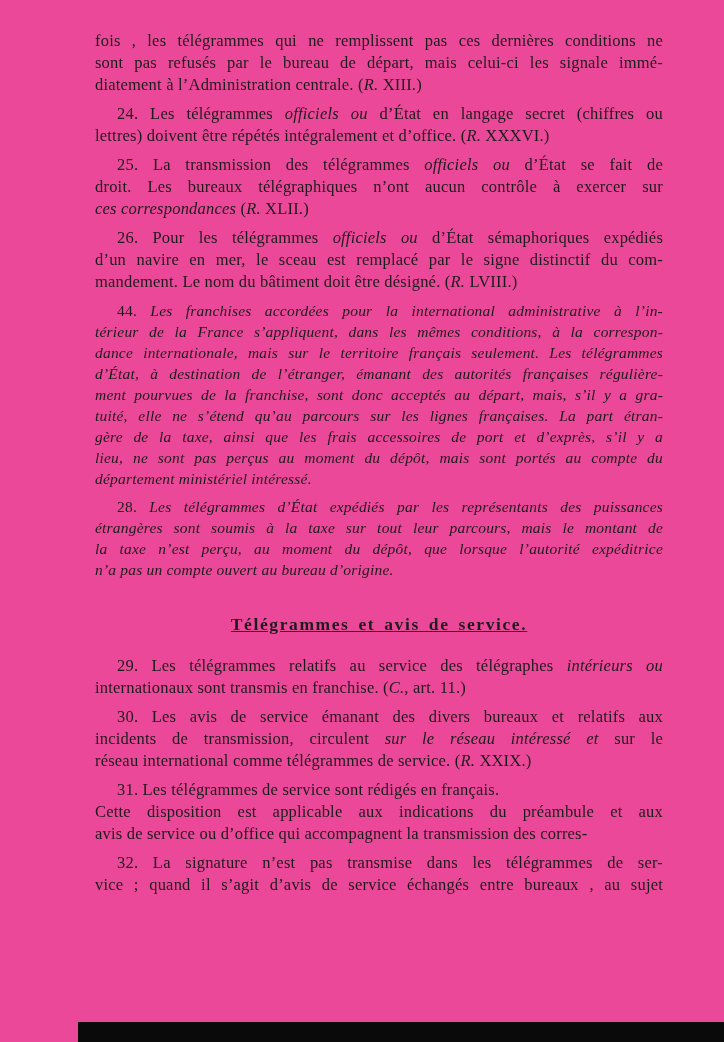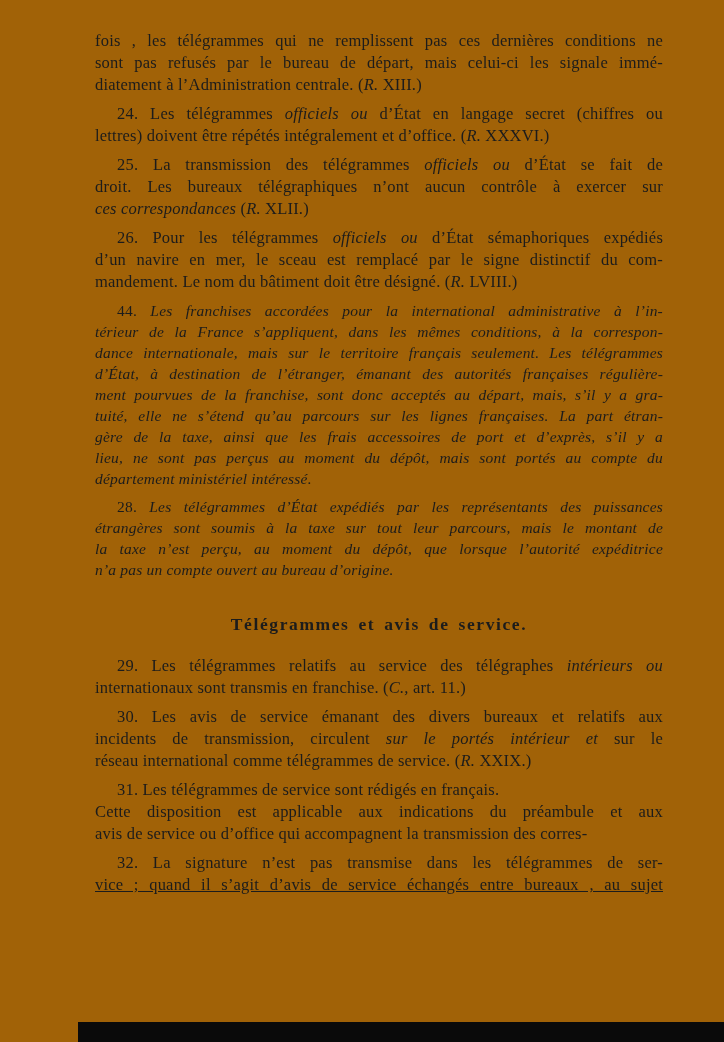--- a/index.html
+++ b/index.html
@@ -30,43 +30,44 @@
   .para.italic {
     font-size: 15.5px;
     line-height: 21px;
   }
   .line {
     text-align: justify;
     text-align-last: justify;
     -moz-text-align-last: justify;
   }
   .para .line:last-child { text-align-last: left; -moz-text-align-last: left; }
-  .para.justify-all .line:last-child { text-align-last: justify; text-decoration: underline; -moz-text-align-last: justify; }
+  .para.justify-all .line:last-child { text-align-last: justify; -moz-text-align-last: justify; }
   .line.indent { text-indent: 22px; }
   .run.i { font-style: italic; }
   .heading {
     margin-top: 34px;
     margin-bottom: 20px;
     text-align: center;
     font-weight: bold;
     font-size: 17.5px;
     letter-spacing: 1.6px;
     word-spacing: 3px;
+    text-decoration: underline;
   }
   .edge-bar {
     position: absolute;
     left: 78px; right: 0; bottom: 0;
     height: 20px;
     background: #0a0a0a;
   }
 </style>
 </head>
 <body>
 
-<div class="page" style="background: #a16207; color: rgb(28, 28, 28);">
+<div class="page" style="background: #ec4899; color: rgb(28, 28, 28);">
   <div class="text-col">
       <div class="para nogap">
         <div class="line"><span class="run">fois , les télégrammes qui ne remplissent pas ces dernières conditions ne</span></div>
         <div class="line"><span class="run">sont pas refusés par le bureau de départ, mais celui-ci les signale immé-</span></div>
         <div class="line"><span class="run">diatement à l’Administration centrale. (</span><span class="run i">R.</span><span class="run"> XIII.)</span></div>
       </div>
       <div class="para">
         <div class="line indent"><span class="run">24. Les télégrammes </span><span class="run i">officiels ou</span><span class="run"> d’État en langage secret (chiffres ou</span></div>
         <div class="line"><span class="run">lettres) doivent être répétés intégralement et d’office. (</span><span class="run i">R.</span><span class="run"> XXXVI.)</span></div>
       </div>
@@ -97,21 +98,21 @@
         <div class="line"><span class="run i">la taxe n’est perçu, au moment du dépôt, que lorsque l’autorité expéditrice</span></div>
         <div class="line"><span class="run i">n’a pas un compte ouvert au bureau d’origine.</span></div>
       </div>
       <div class="heading">Télégrammes et avis de service.</div>
       <div class="para">
         <div class="line indent"><span class="run">29. Les télégrammes relatifs au service des télégraphes </span><span class="run i">intérieurs ou</span></div>
         <div class="line"><span class="run">internationaux sont transmis en franchise. (</span><span class="run i">C.,</span><span class="run"> art. 11.)</span></div>
       </div>
       <div class="para">
         <div class="line indent"><span class="run">30. Les avis de service émanant des divers bureaux et relatifs aux</span></div>
-        <div class="line"><span class="run">incidents de transmission, circulent </span><span class="run i">sur le portés intérieur et</span><span class="run"> sur le</span></div>
+        <div class="line"><span class="run">incidents de transmission, circulent </span><span class="run i">sur le réseau intéressé et</span><span class="run"> sur le</span></div>
         <div class="line"><span class="run">réseau international comme télégrammes de service. (</span><span class="run i">R.</span><span class="run"> XXIX.)</span></div>
       </div>
       <div class="para">
         <div class="line indent"><span class="run">31. Les télégrammes de service sont rédigés en français.</span></div>
       </div>
       <div class="para nogap">
         <div class="line"><span class="run">Cette disposition est applicable aux indications du préambule et aux</span></div>
         <div class="line"><span class="run">avis de service ou d’office qui accompagnent la transmission des corres-</span></div>
       </div>
       <div class="para justify-all">

